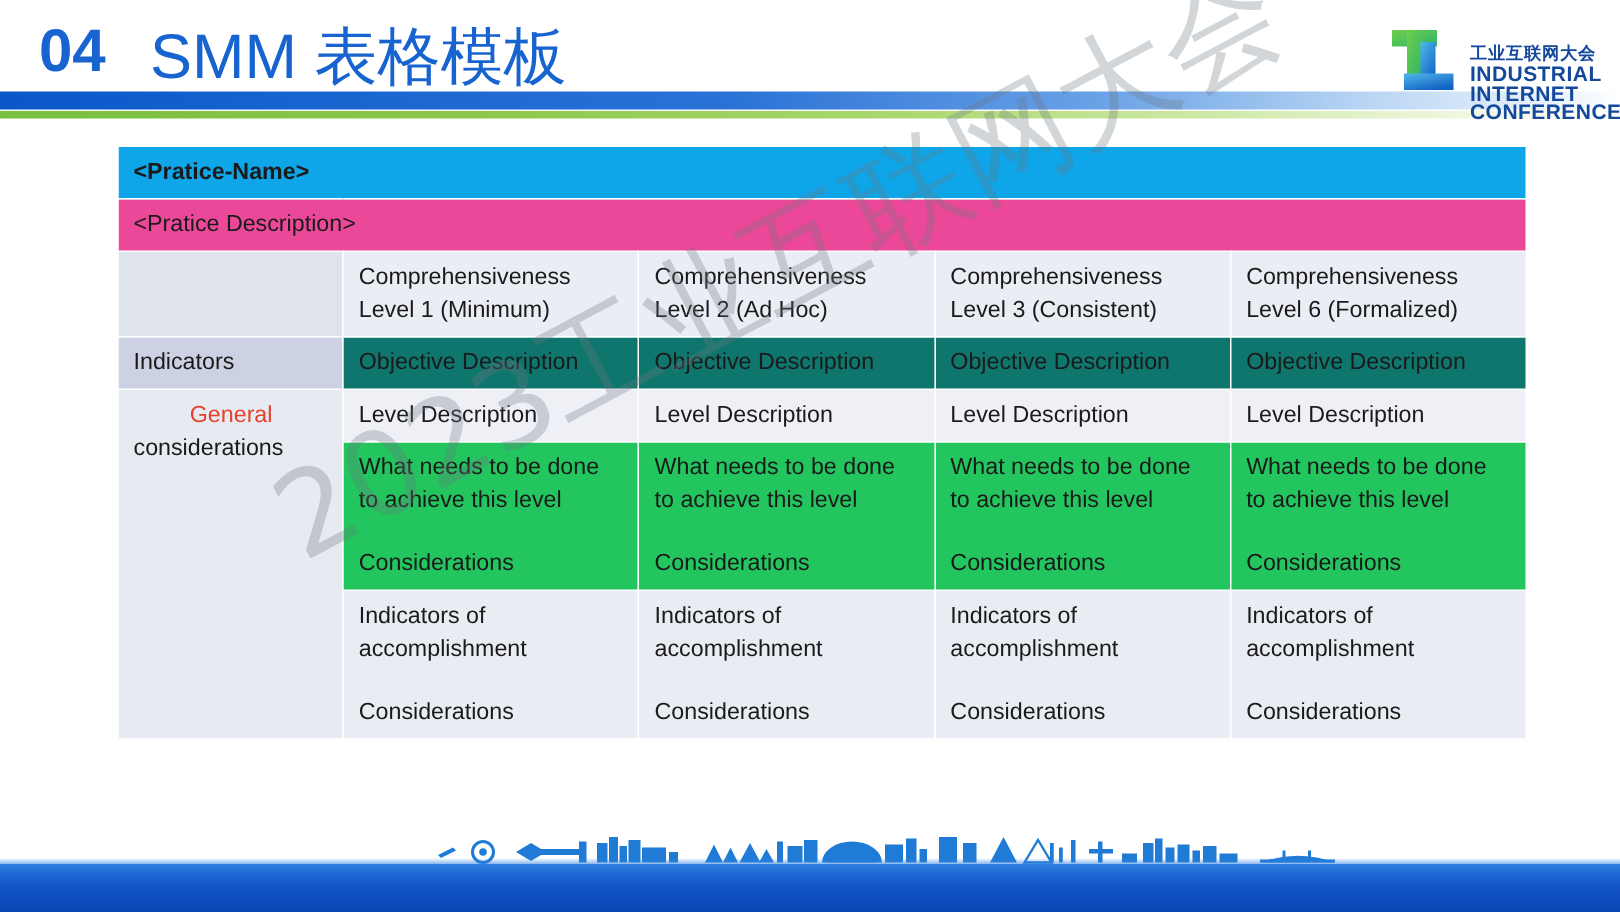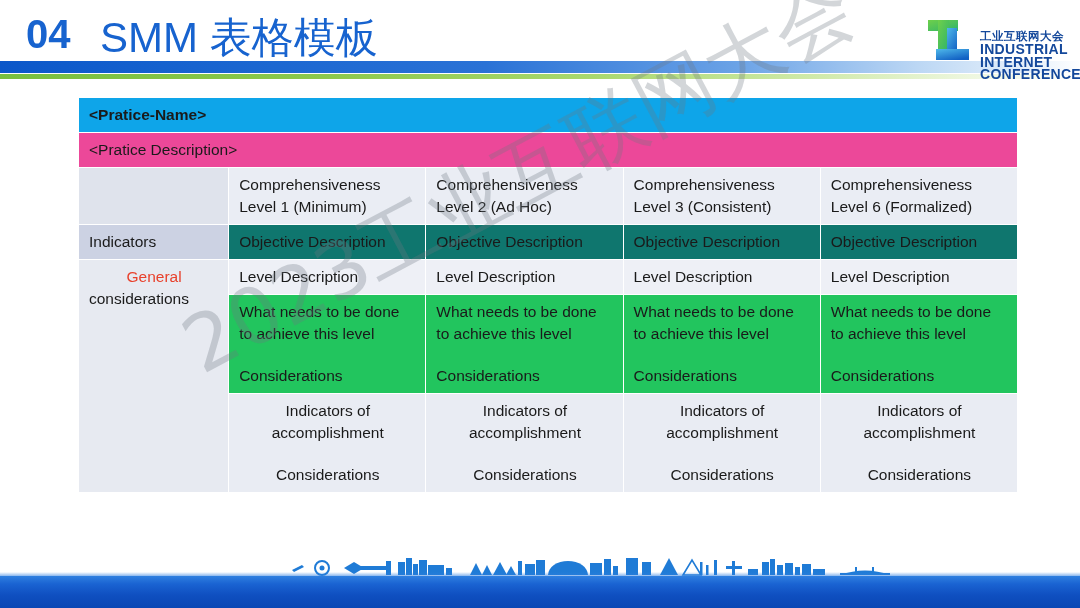--- a/index.html
+++ b/index.html
@@ -80,21 +80,21 @@
     height:18px;padding-top:7px;padding-bottom:8px;
   }
   td.cell-desc{background:#ec4899;height:18px;padding-top:7px;padding-bottom:8px;}
   td.cell-head{background:#eaedf4;}
   td.cell-head-blank{background:#dfe3ec;}
   td.cell-obj-label{background:#ccd2e3;}
   td.cell-obj{background:#0f766e;}
   td.cell-gen-label{background:#e7eaf1;}
   td.cell-level-desc{background:#eef0f6;}
   td.cell-what{background:#22c55e;}
-  td.cell-ind{background:#e9ecf3;text-align:center;}
+  td.cell-ind{background:#e9ecf3;}
 
   .label-red{color:#e8412c;text-align:center;}
   .label-black{color:#1a1a1a;}
   .cell-block{display:block;}
   .cell-gap{display:block;height:20px;}
 
   
   #bottom-deco{
     position:absolute;left:0;bottom:0;width:1080px;height:52px;z-index:4;
     overflow:hidden;

